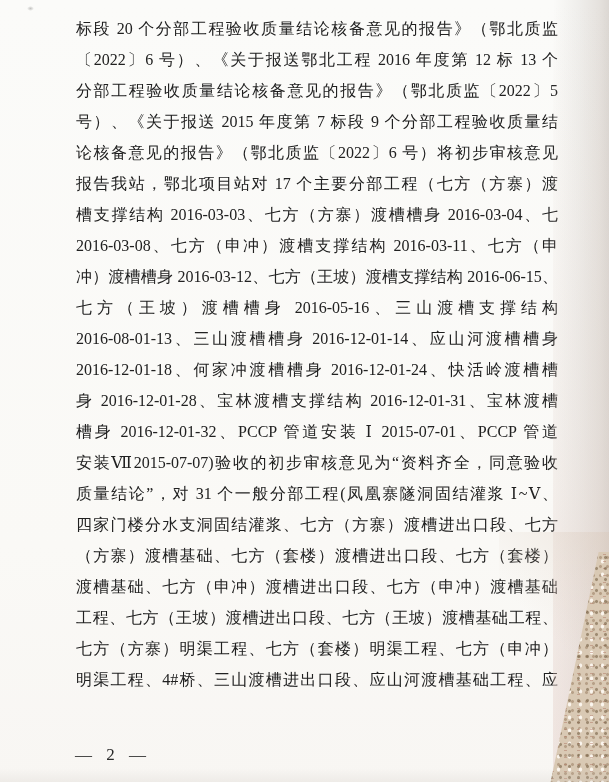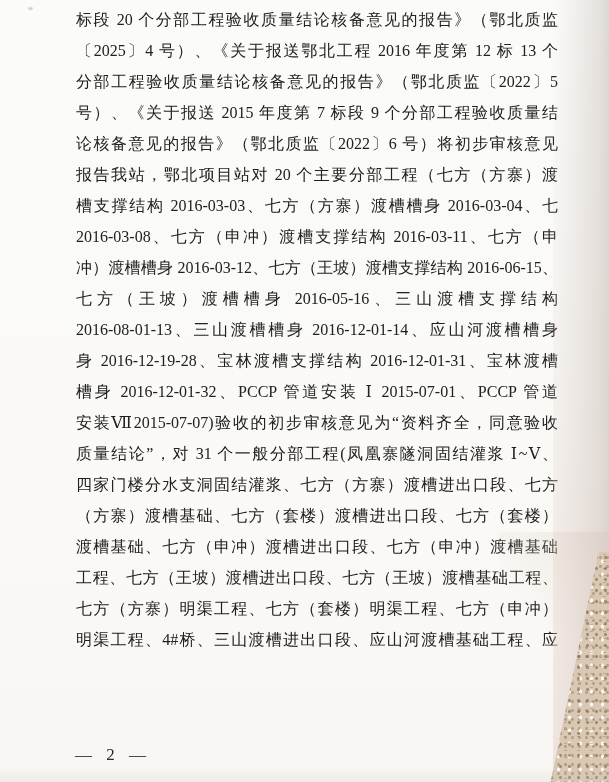--- a/index.html
+++ b/index.html
@@ -11,21 +11,21 @@
     position: relative;
     width: 609px;
     height: 782px;
     overflow: hidden;
     background: linear-gradient(180deg, #fbfbf9 0%, #faf9f6 70%, #f8f6f3 100%);
     font-family: "Liberation Serif", "DejaVu Serif", serif;
   }
   .textblock {
     position: absolute;
     left: 76px;
-    top: 4px;
+    top: 13px;
     width: 482px;
   }
   .text-line {
     font-size: 16px;
     line-height: 31px;
     height: 31px;
     overflow: hidden;
     color: #212121;
     text-align: justify;
     text-align-last: justify;
@@ -101,31 +101,32 @@
     pointer-events: none;
   }
 </style>
 </head>
 <body>
 
 <div class="page">
   <div class="fleck"></div>
   <div class="textblock">
       <div class="text-line">标段 20 个分部工程验收质量结论核备意见的报告》（鄂北质监</div>
-      <div class="text-line">〔2025〕4 号）、《关于报送鄂北工程 2016 年度第 12 标 13 个</div>
+      <div class="text-line">〔2022〕6 号）、《关于报送鄂北工程 2016 年度第 12 标 13 个</div>
       <div class="text-line">分部工程验收质量结论核备意见的报告》（鄂北质监〔2022〕5</div>
       <div class="text-line">号）、《关于报送 2015 年度第 7 标段 9 个分部工程验收质量结</div>
       <div class="text-line">论核备意见的报告》（鄂北质监〔2022〕6 号）将初步审核意见</div>
-      <div class="text-line">报告我站，鄂北项目站对 20 个主要分部工程（七方（方寨）渡</div>
+      <div class="text-line">报告我站，鄂北项目站对 17 个主要分部工程（七方（方寨）渡</div>
       <div class="text-line">槽支撑结构 2016-03-03、七方（方寨）渡槽槽身 2016-03-04、七</div>
       <div class="text-line">2016-03-08、七方（申冲）渡槽支撑结构 2016-03-11、七方（申</div>
       <div class="text-line">冲）渡槽槽身 2016-03-12、七方（王坡）渡槽支撑结构 2016-06-15、</div>
       <div class="text-line">七方（王坡）渡槽槽身 2016-05-16、三山渡槽支撑结构</div>
       <div class="text-line">2016-08-01-13、三山渡槽槽身 2016-12-01-14、应山河渡槽槽身</div>
-      <div class="text-line">身 2016-12-19-28、宝林渡槽支撑结构 2016-12-01-31、宝林渡槽</div>
+      <div class="text-line">2016-12-01-18、何家冲渡槽槽身 2016-12-01-24、快活岭渡槽槽</div>
+      <div class="text-line">身 2016-12-01-28、宝林渡槽支撑结构 2016-12-01-31、宝林渡槽</div>
       <div class="text-line">槽身 2016-12-01-32、PCCP 管道安装 Ⅰ 2015-07-01、PCCP 管道</div>
       <div class="text-line">安装Ⅶ2015-07-07)验收的初步审核意见为“资料齐全，同意验收</div>
       <div class="text-line">质量结论”，对 31 个一般分部工程(凤凰寨隧洞固结灌浆 Ⅰ~Ⅴ、</div>
       <div class="text-line">四家门楼分水支洞固结灌浆、七方（方寨）渡槽进出口段、七方</div>
       <div class="text-line">（方寨）渡槽基础、七方（套楼）渡槽进出口段、七方（套楼）</div>
       <div class="text-line">渡槽基础、七方（申冲）渡槽进出口段、七方（申冲）渡槽基础</div>
       <div class="text-line">工程、七方（王坡）渡槽进出口段、七方（王坡）渡槽基础工程、</div>
       <div class="text-line">七方（方寨）明渠工程、七方（套楼）明渠工程、七方（申冲）</div>
       <div class="text-line">明渠工程、4#桥、三山渡槽进出口段、应山河渡槽基础工程、应</div>
     </div>

